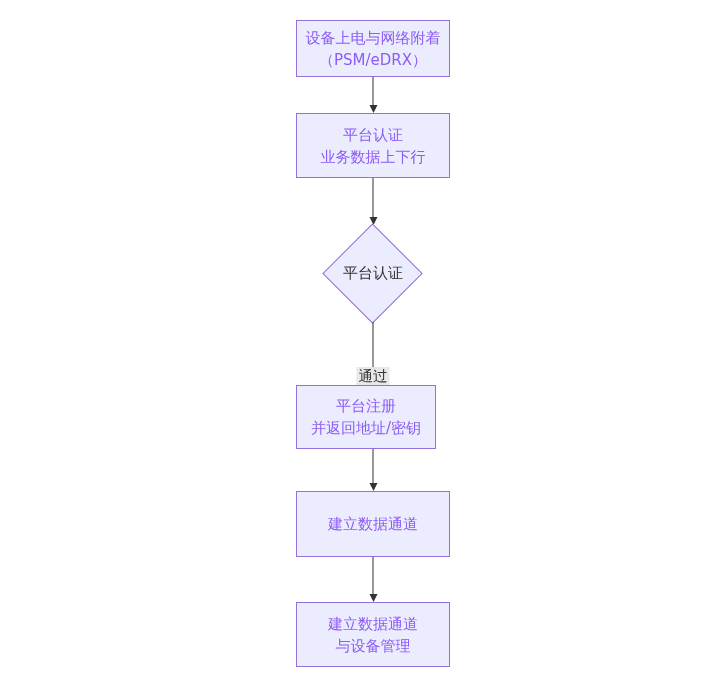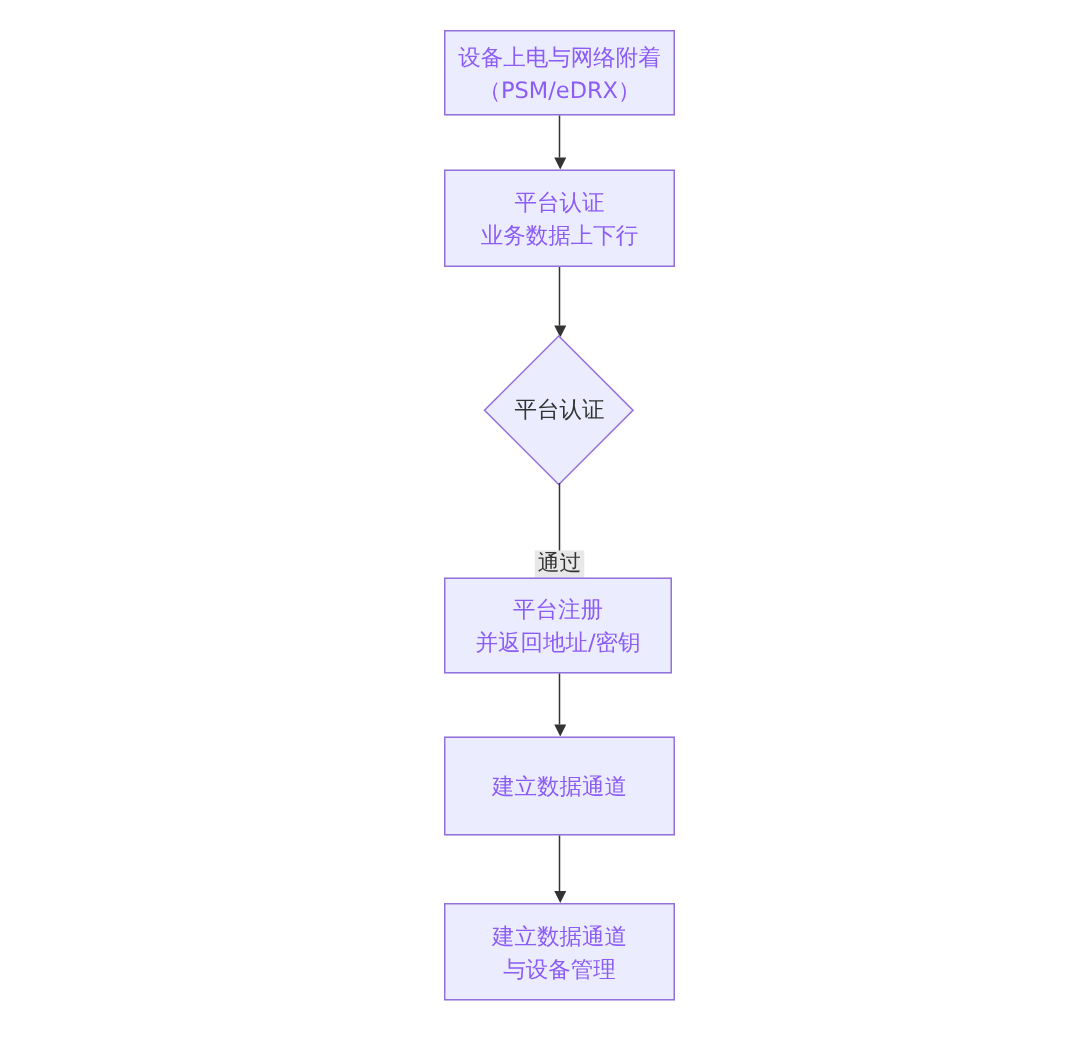--- a/index.html
+++ b/index.html
@@ -106,21 +106,21 @@
 
   <div class="diamond-shape" style="left: 337px; top: 238px; background: rgb(236, 236, 255); border-color: rgb(147, 112, 219);"></div>
   <div class="diamond-label" style="left:373px; top:273px;">平台认证</div>
 
   <div class="arrow" style="left:373px; top:322px; height:63px;">
     <div class="arrow-line" style="background: rgb(51, 51, 51);"></div>
     <div class="arrow-head" style="border-top-color: rgb(51, 51, 51);"></div>
   </div>
   <div class="edge-label" style="left: 373px; top: 339px; background: rgb(232, 232, 232); margin-top: 28px;">通过</div>
 
-  <div class="node" style="left: 296px; top: 385px; width: 152px; height: 64px; background: rgb(236, 236, 255); border-color: rgb(147, 112, 219);">
+  <div class="node" style="left: 296px; top: 385px; width: 140px; height: 64px; background: rgb(236, 236, 255); border-color: rgb(147, 112, 219);">
     <div class="line">平台注册</div>
     <div class="line">并返回地址/密钥</div>
   </div>
 
   <div class="arrow" style="left:373px; top:449px; height:42px;">
     <div class="arrow-line" style="background: rgb(51, 51, 51);"></div>
     <div class="arrow-head" style="border-top-color: rgb(51, 51, 51);"></div>
   </div>
 
   <div class="node" style="left: 296px; top: 491px; width: 154px; height: 66px; background: rgb(236, 236, 255); border-color: rgb(147, 112, 219); text-align: center;">

